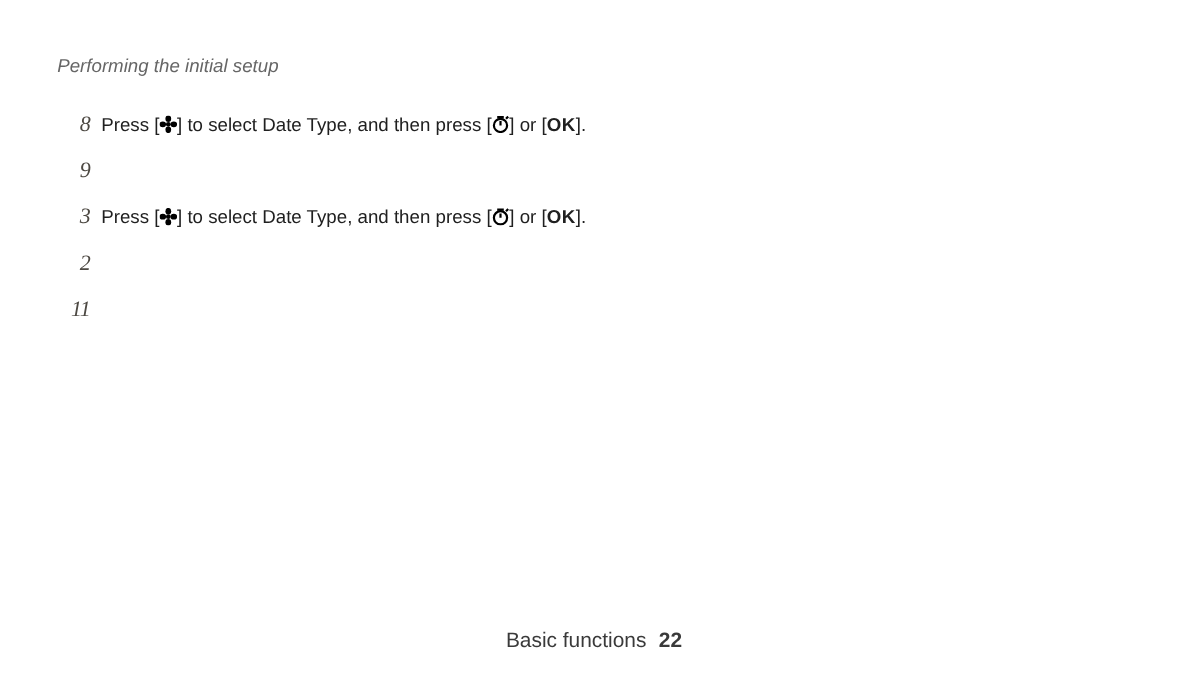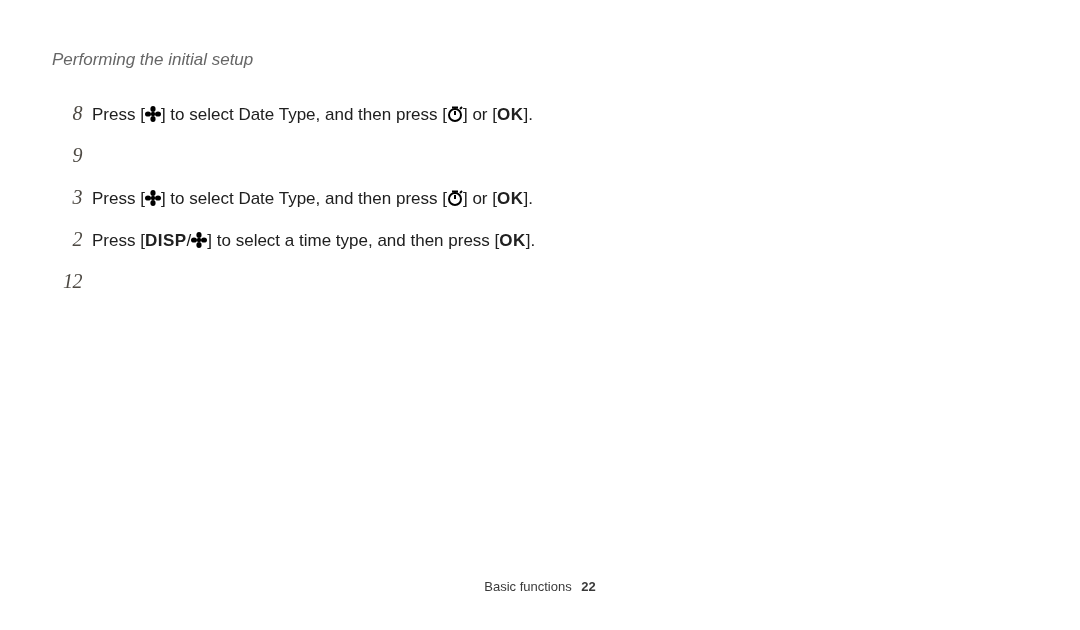--- a/index.html
+++ b/index.html
@@ -66,21 +66,21 @@
   .disp {
     font-weight: 700;
     letter-spacing: 0.5px;
   }
   .footer {
     position: absolute;
     bottom: 36px;
     left: 0;
     width: 100%;
     text-align: center;
-    font-size: 13px;
+    font-size: 19px;
     color: #3a3a3a;
   }
   .footer .pn {
     font-weight: 700;
     margin-left: 6px;
   }
 </style>
 </head>
 <body>
 
@@ -136,26 +136,23 @@
       <li>
         <span class="step-num">3</span>
         <span class="step-body">Press [<span class="icon"><svg width="16" height="16" viewBox="0 0 16 16">
               <use href="#ico-macro"></use>
             </svg></span>] to select <b>Date Type</b>, and then press [<span class="icon"><svg width="16" height="16" viewBox="0 0 16 16">
               <use href="#ico-timer"></use>
             </svg></span>] or [<span class="ok">OK</span>].</span>
       </li>
       <li>
         <span class="step-num">2</span>
-        <span class="step-body">Press [<span class="disp">DISP</span>/<span class="icon"><svg width="16" height="16" viewBox="0 0 16 16">
-              <use href="#ico-macro"></use>
-            </svg></span>] to select a time type, and then press [<span class="ok">OK</span>].</span>
       </li>
       <li>
-        <span class="step-num">12</span>
+        <span class="step-num">11</span>
       </li>
     </ol>
 
   <div class="footer">
     <span>Basic functions</span>
     <span class="pn">22</span>
   </div>
 
 </div>
 

